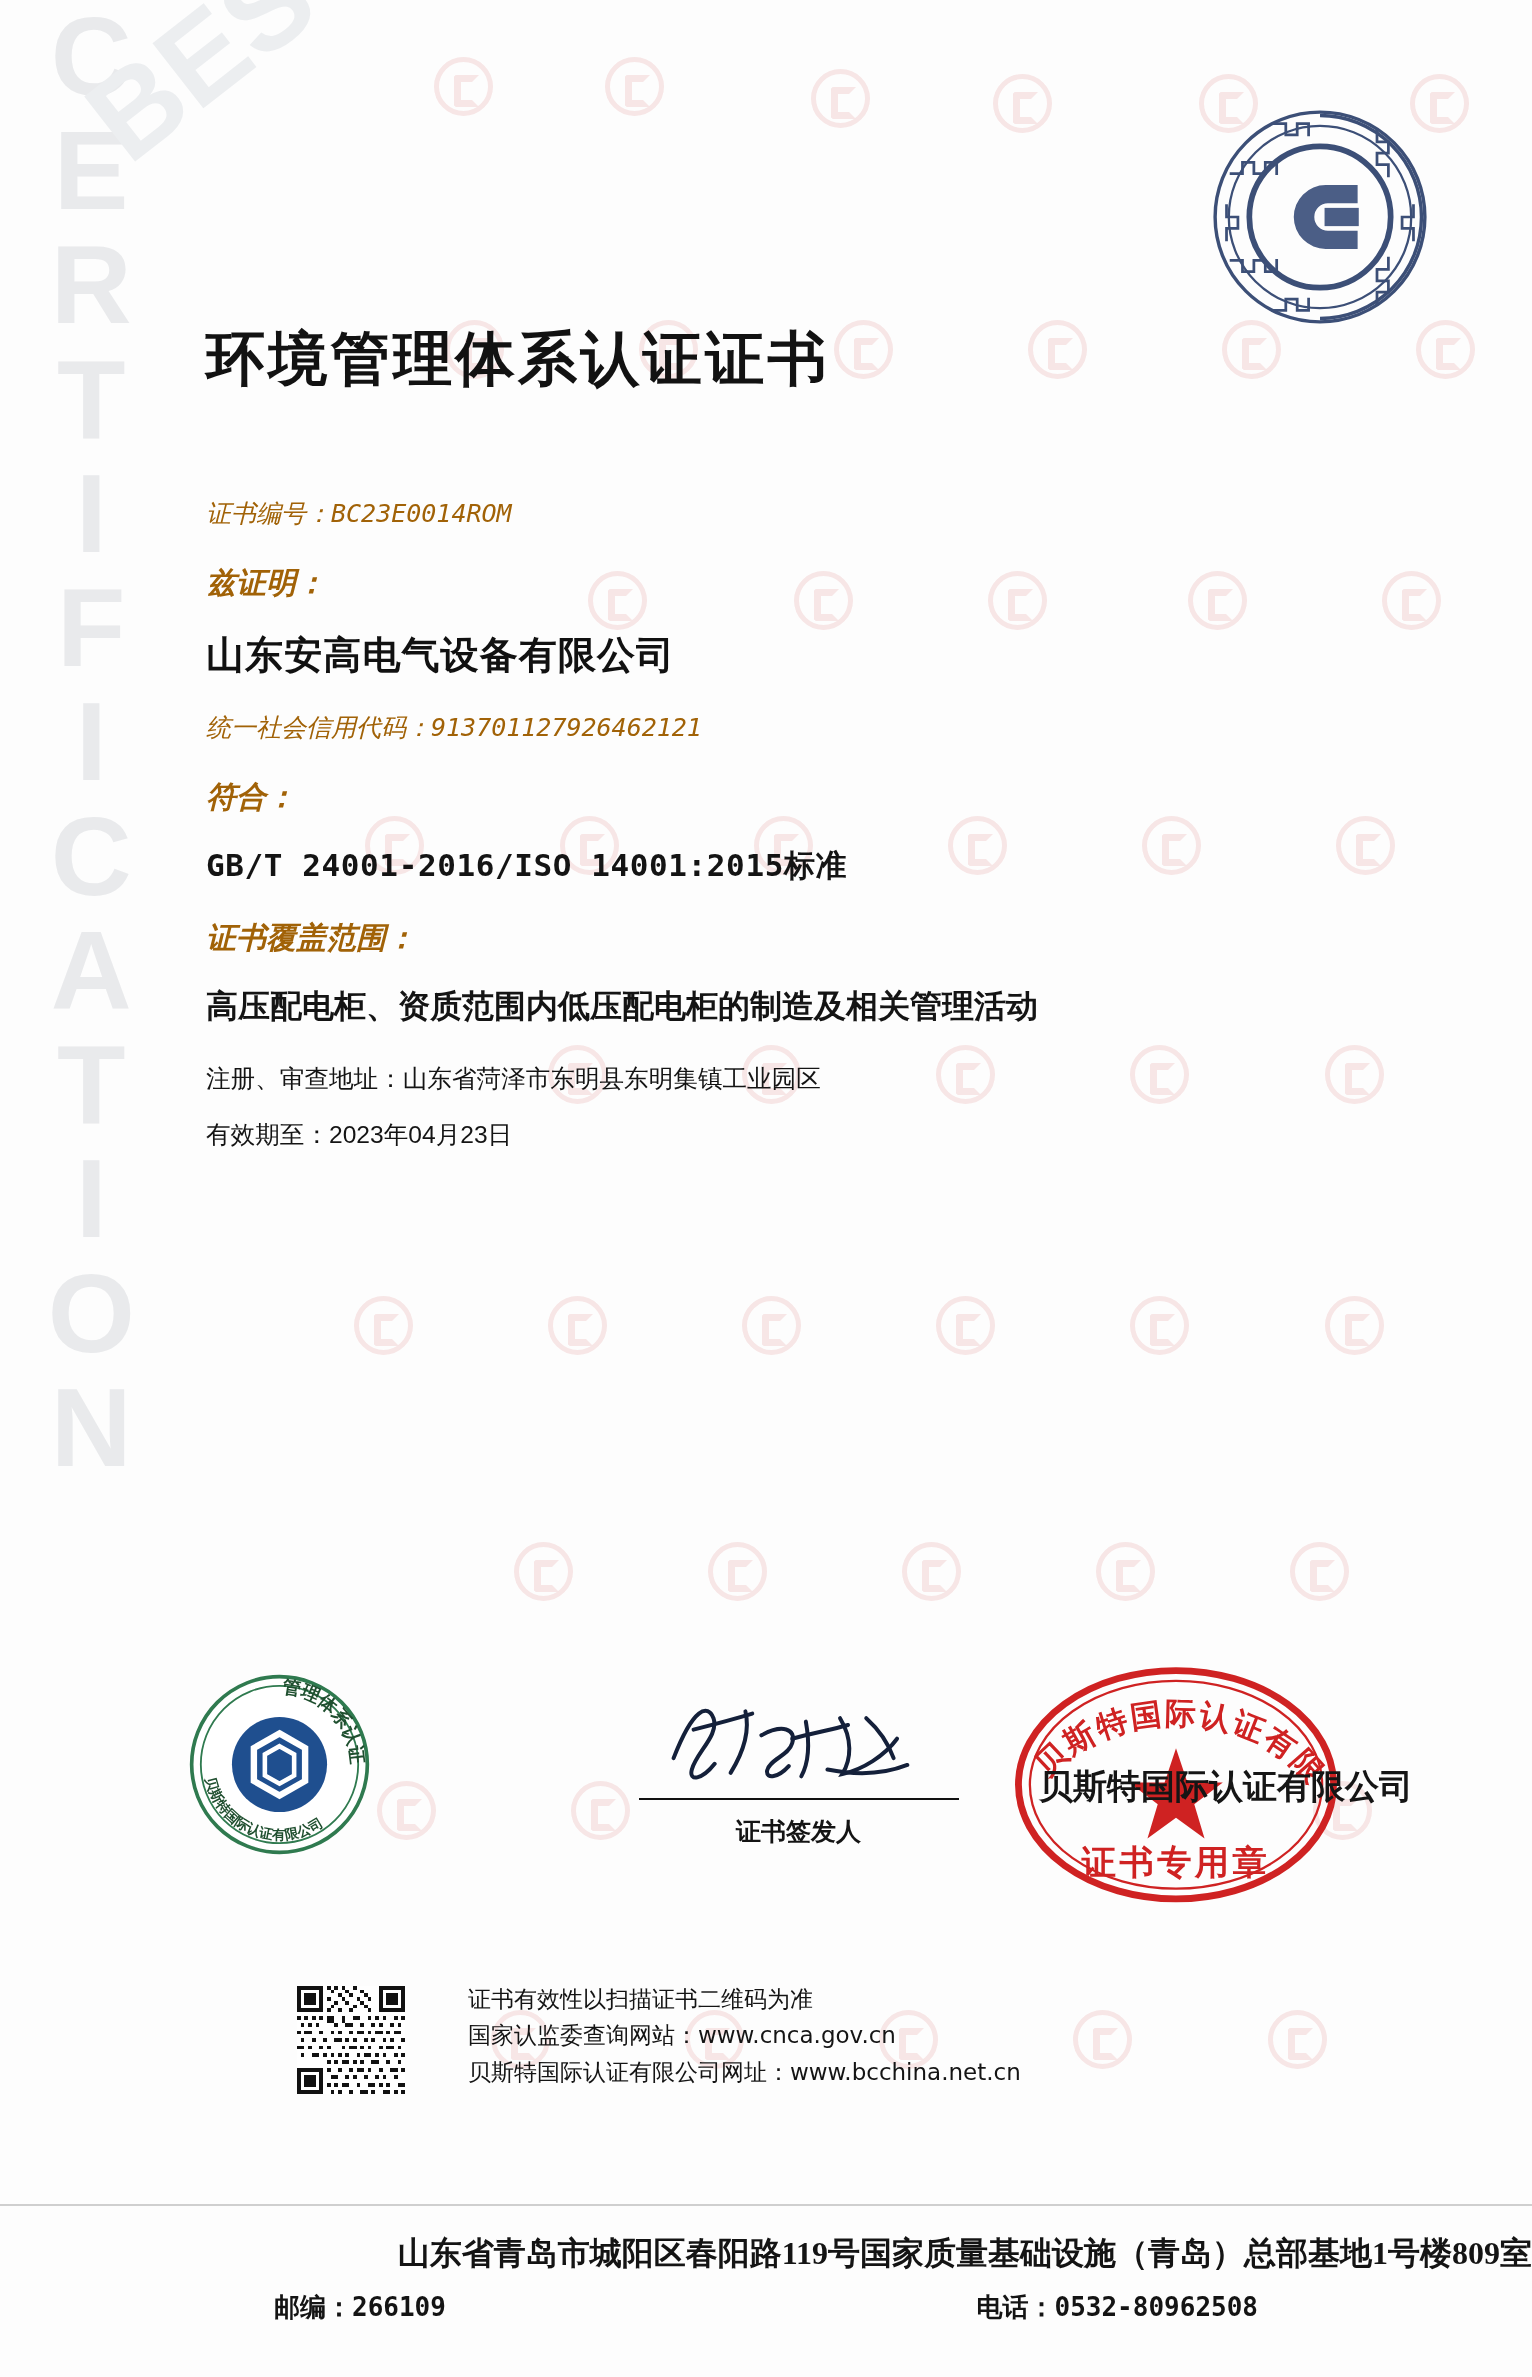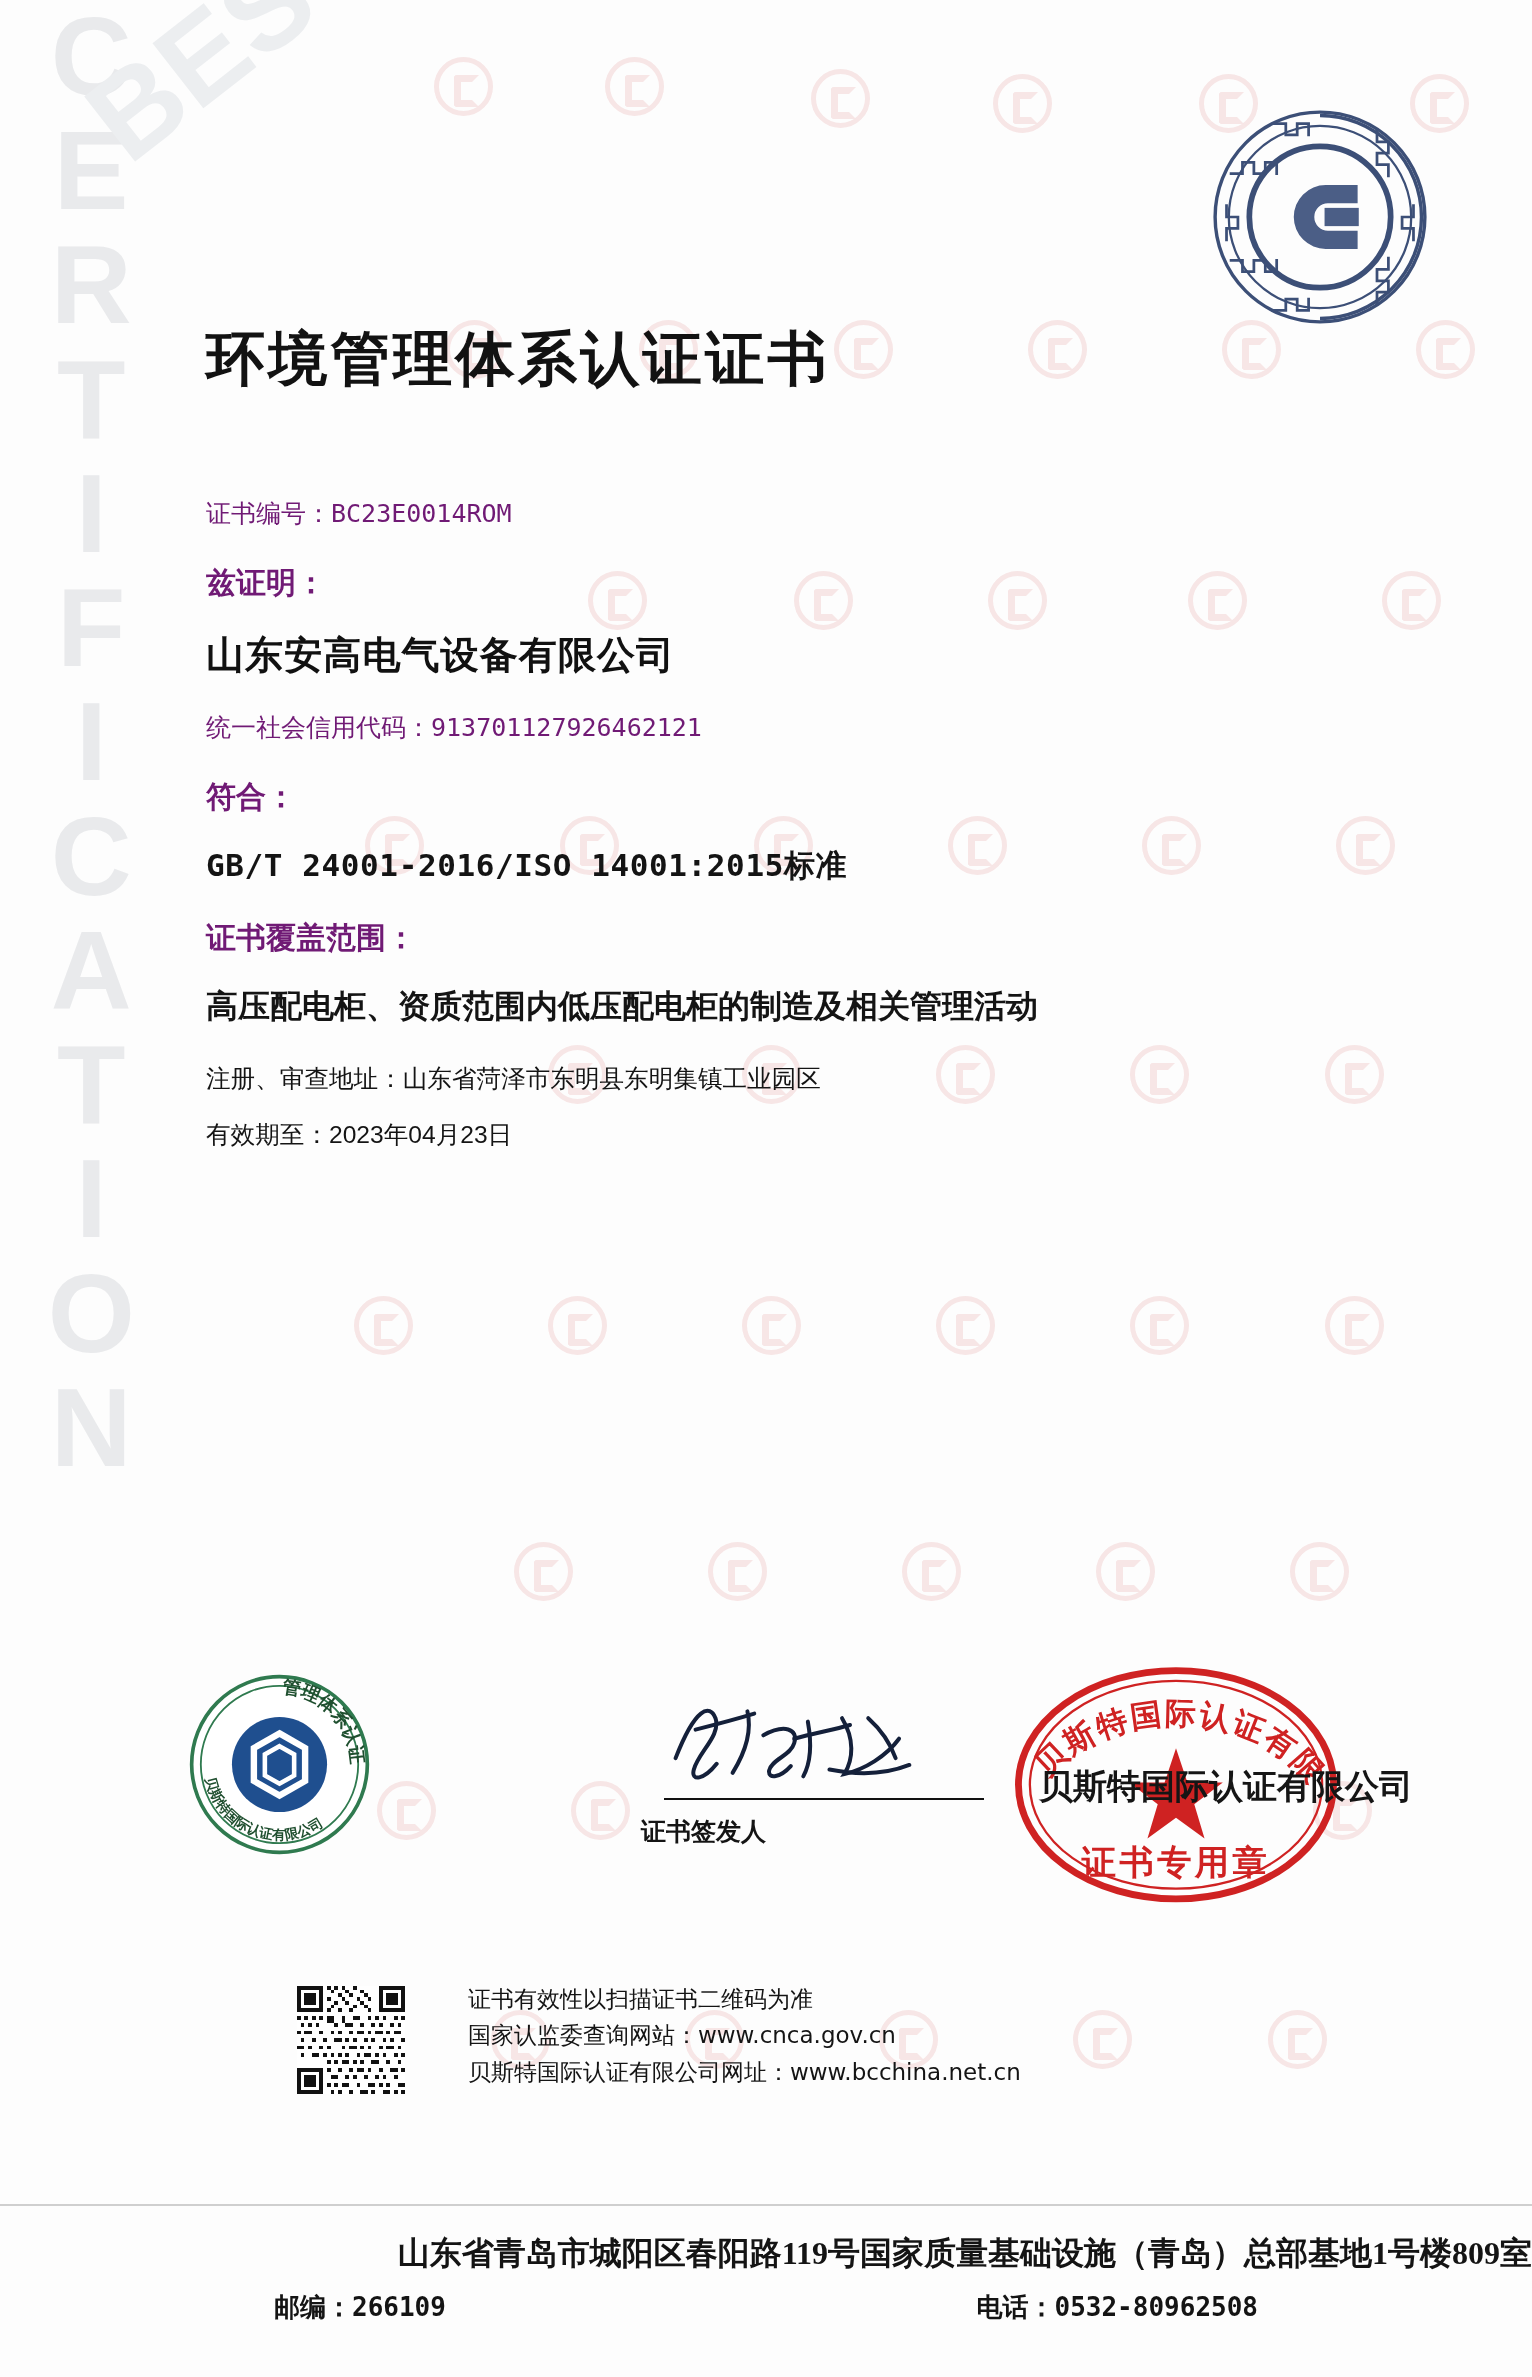--- a/index.html
+++ b/index.html
@@ -96,22 +96,23 @@
     font-weight: 700;
     letter-spacing: 3.4px;
     color: #121212;
     margin: 0 0 97px 0;
     font-family: "DejaVu Sans", sans-serif;
   }
   .row {
     margin: 17px 0 32px 0;
     font-size: 25px;
     line-height: 1.35;
-    color: #701a75;
-    font-family: "DejaVu Sans", sans-serif;
+    color: #a16207;
+    font-family: "DejaVu Sans", sans-serif;
+    font-style: italic;
   }
   .row-label-big {
     font-size: 30px;
     font-weight: 700;
     margin-bottom: 27px;
     font-family: "DejaVu Sans", sans-serif;
   }
   .company {
     font-size: 38px;
     font-weight: 700;
@@ -149,24 +150,24 @@
   }
   .ms-logo {
     position: absolute;
     left: 0;
     top: 5.7px;
     width: 183px;
     height: 183px;
   }
   .sig-wrap {
     position: absolute;
-    left: 453px;
+    left: 428px;
     top: 17px;
     width: 365px;
-    text-align: left;
+    text-align: center;
   }
   .sig-script {
     height: 114px;
     position: relative;
   }
   .sig-line {
     border-bottom: 2.3px solid #111;
     width: 320px;
     margin: 0 auto;
   }

